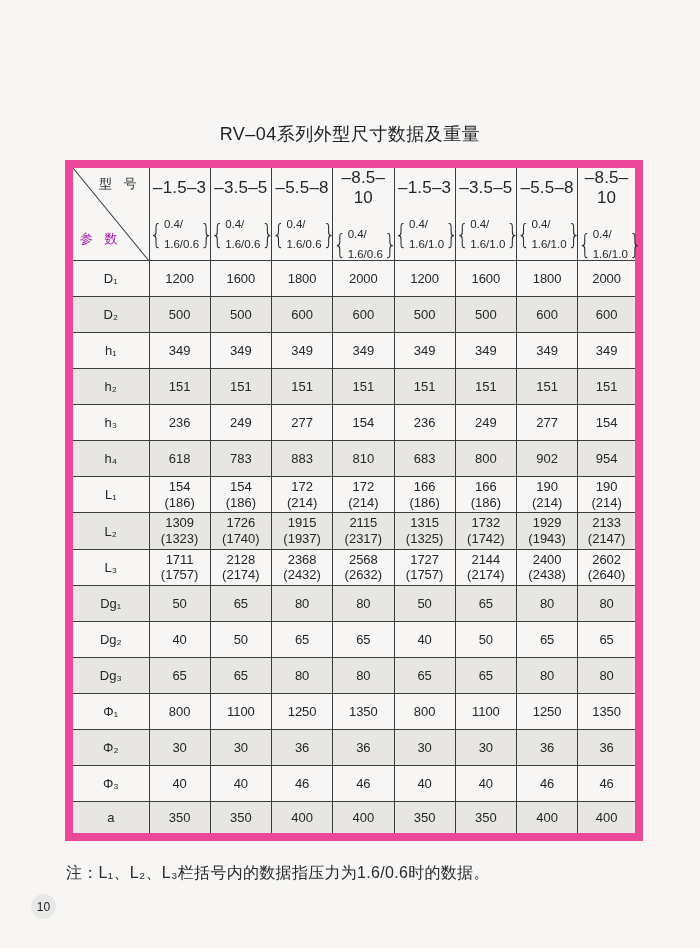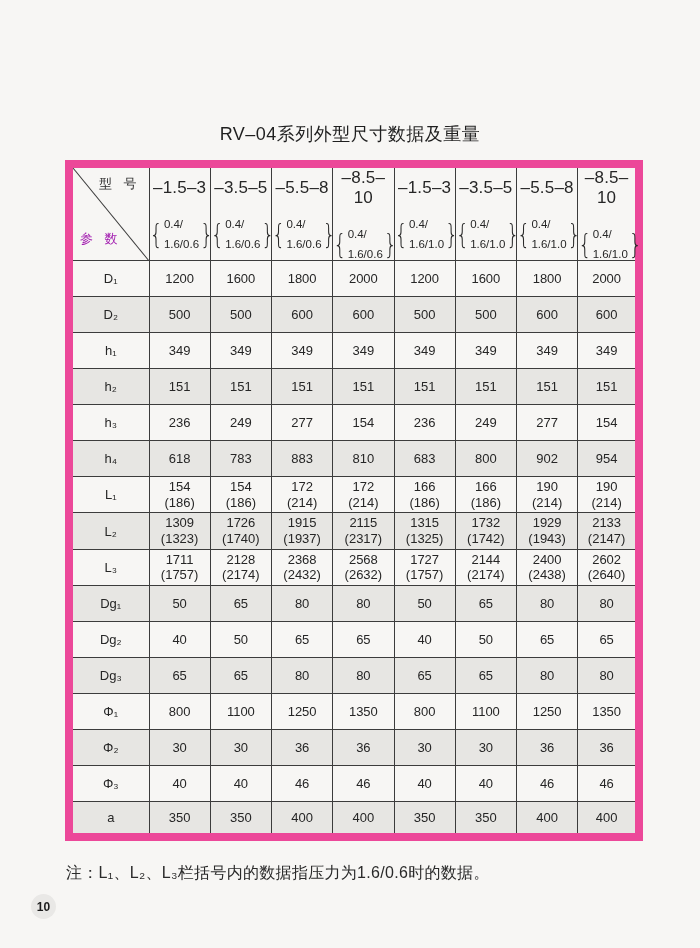--- a/index.html
+++ b/index.html
@@ -102,21 +102,20 @@
     position: absolute;
     left: 31px; top: 894px;
     width: 25px; height: 25px;
     border-radius: 50%;
     background: #e9e8e6;
     color: #1c1c1c;
     font-size: 12px;
     display: flex;
     align-items: center;
     justify-content: center;
-    font-weight: bold;
   }
 </style>
 </head>
 <body>
 
 <div class="sheet">
 
   <div class="title">RV–04系列外型尺寸数据及重量</div>
 
   <table class="dim-table">

